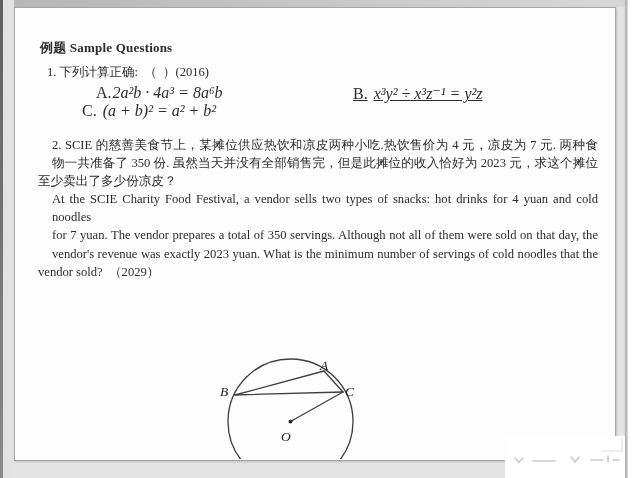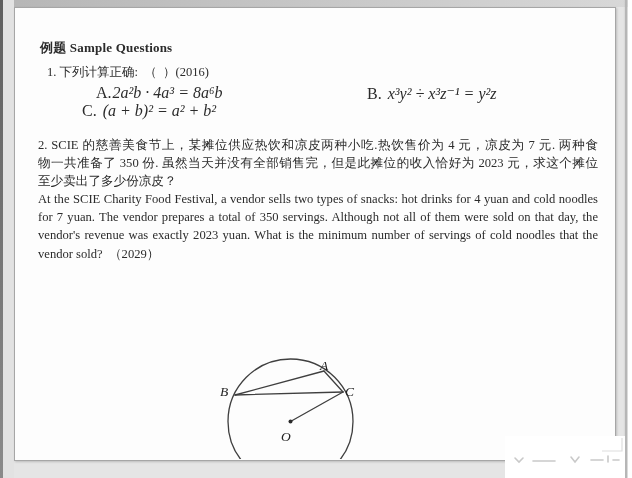--- a/index.html
+++ b/index.html
@@ -20,28 +20,28 @@
     background:#b6b6b6;box-shadow:0 0 2px #bdbdbd;}
   .page{position:absolute;left:14px;top:7px;width:600px;height:452px;
     background:#fdfdfd;border:1px solid #a6a6a6;box-shadow:1px 1px 2px rgba(0,0,0,.18);}
   
   .abs{position:absolute;}
   .doc-title{left:40px;top:39px;font-size:13px;font-weight:bold;letter-spacing:.2px;}
   .q1-prompt{left:38px;top:64px;font-size:12.5px;white-space:pre-wrap;margin-left:9px;}
   .opt{font-size:16px;white-space:nowrap;}
   .opt .math{font-style:italic;}
   .opt-a{left:96px;top:84px;}
-  .opt-b{left:367px;top:84px;}
+  .opt-b{left:353px;top:84px;text-decoration:underline;}
   .opt-c{left:82px;top:102px;}
   .opt-d{left:356px;top:102px;}
   .opt .lbl{margin-right:6px;font-style:normal;}
   .opt-a .lbl{margin-right:1px;}
   .para{left:38px;top:136px;width:560px;font-size:12.6px;line-height:18.1px;}
   .para .ln{white-space:pre-wrap;}
-  .just{text-align:justify;text-align-last:justify;}
+  .just{text-align:justify;text-align-last:justify;margin-left:14px;}
   .q3para{left:38px;top:281px;width:560px;font-size:12.6px;line-height:18.6px;}
   
   .diagram{left:210px;top:352px;width:172px;height:107px;overflow:hidden;}
   .diag-label{font-size:13.5px;font-style:italic;font-weight:500;color:#222;}
   .lab-a{left:320px;top:358px;}
   .lab-b{left:220px;top:384px;}
   .lab-c{left:345px;top:384px;}
   .lab-o{left:281px;top:429px;}
   
   .watermark{position:absolute;left:505px;top:436px;width:120px;height:42px;

